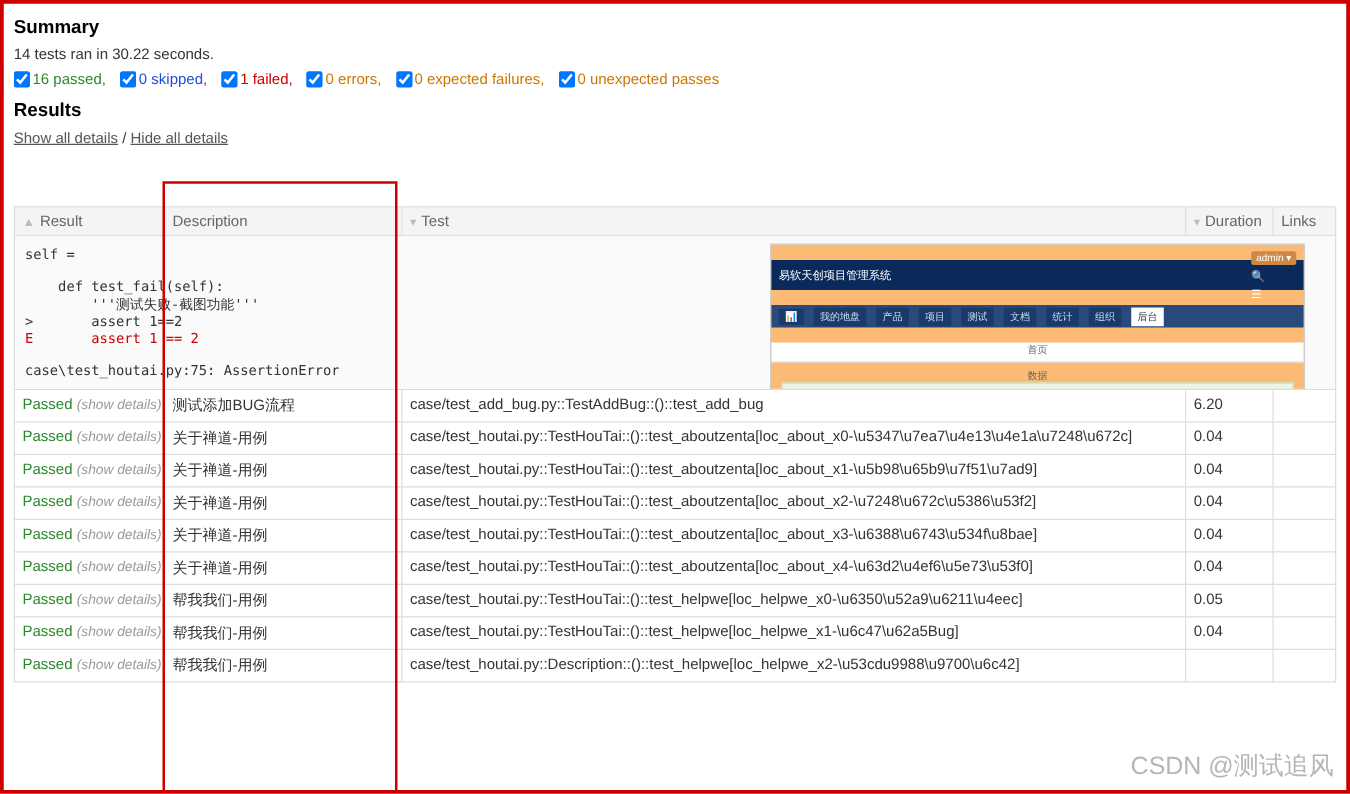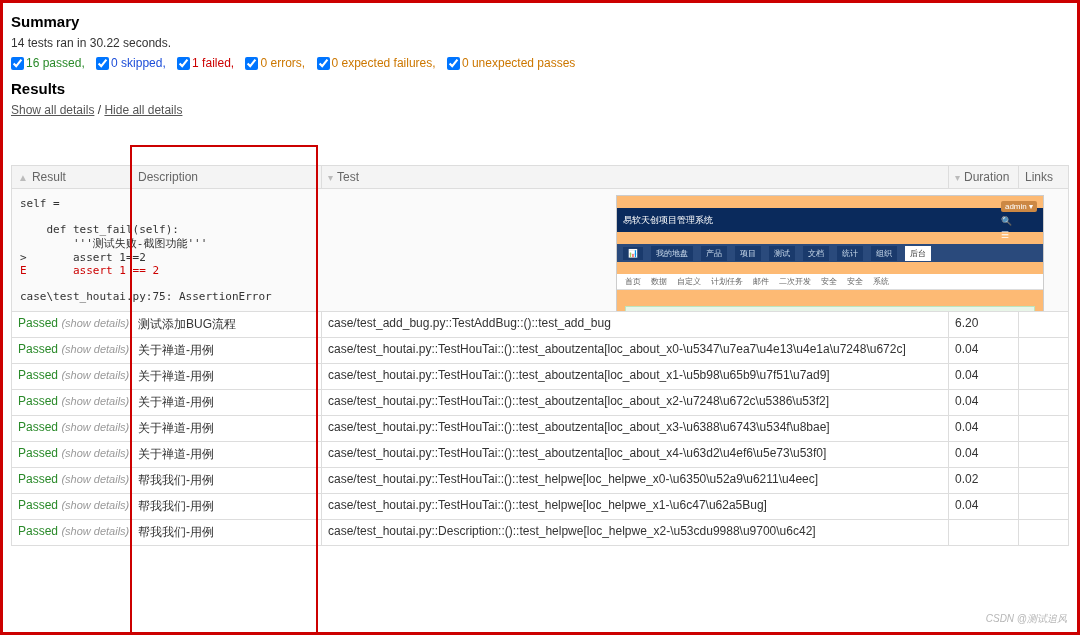--- a/index.html
+++ b/index.html
@@ -32,25 +32,25 @@
 .details-link { color: #999; font-style: italic; font-size: 11px; cursor: pointer; }
 tr.detail-row td { background: #fafafa; padding: 8px; font-family: monospace; white-space: pre; font-size: 11px; position: relative; }
 .err-line { color: #c00; }
 .screenshot-thumb { position: absolute; right: 24px; top: 6px; width: 428px; height: 226px; border: 1px solid #ccc; background: #fdba74; font-family: Liberation Sans, sans-serif; overflow: hidden; }
 .ss-header { background: #0a2a5c; height: 24px; display: flex; align-items: center; padding: 0 6px; color: #fff; font-size: 9px; }
 .ss-header-right { margin-left: auto; display: flex; gap: 4px; align-items: flex-start; flex-direction: column; }
 .ss-badge { background: #c84; padding: 1px 4px; border-radius: 2px; font-size: 8px; }
 .ss-nav { background: #2a4a7c; height: 18px; display: flex; align-items: center; padding: 0 6px; gap: 8px; font-size: 8px; color: #cde; }
 .ss-nav span { background: #1a3a6c; padding: 2px 5px; }
 .ss-nav .active { background: #fff; color: #333; }
-.ss-subnav { background: #fff; border-bottom: 1px solid #ddd; height: 16px; display: flex; align-items: center; padding: 0 8px; gap: 10px; font-size: 8px; color: #666; }
+.ss-subnav { background: #fff; border-bottom: 1px solid #ddd; height: 16px; display: flex; align-items: center; padding: 0 8px; gap: 10px; font-size: 8px; color: #666; flex-direction: column; }
 .ss-alert { margin: 4px 8px; padding: 4px; background: #e8f5e8; border: 1px solid #bde5bd; font-size: 8px; color: #3a7a3a; }
 .redbox { position: absolute; border: 2px solid #c00; pointer-events: none; }
 .redbox1 { top: 142px; left: 127px; width: 188px; height: 490px; }
-.watermark { position: absolute; bottom: 6px; right: 10px; color: rgba(120,120,120,.55); font-size: 10px; font-weight: 500; pointer-events: none; font-style: italic; }
+.watermark { position: absolute; bottom: 6px; right: 10px; color: rgba(120,120,120,.55); font-size: 20px; font-weight: 500; pointer-events: none; }
 </style>
 </head>
 <body>
 
 <div class="content">
   <h2>Summary</h2>
   <div class="subtext">14 tests ran in 30.22 seconds.</div>
   <div class="filter-line">
     <span class="filter-item"><input type="checkbox" class="cb" checked="" style=""><span class="passed">16 passed,</span></span>
     <span class="filter-item"><input type="checkbox" class="cb" checked="" style=""><span class="skipped">0 skipped,</span></span>
@@ -132,21 +132,21 @@
   <td class="col-result"><span class="status-passed">Passed</span> <span class="details-link">(show details)</span></td>
   <td class="col-desc">关于禅道-用例</td>
   <td class="col-test">case/test_houtai.py::TestHouTai::()::test_aboutzenta[loc_about_x4-\u63d2\u4ef6\u5e73\u53f0]</td>
   <td class="col-dur">0.04</td>
   <td class="col-links"></td>
         </tr>
         <tr>
   <td class="col-result"><span class="status-passed">Passed</span> <span class="details-link">(show details)</span></td>
   <td class="col-desc">帮我我们-用例</td>
   <td class="col-test">case/test_houtai.py::TestHouTai::()::test_helpwe[loc_helpwe_x0-\u6350\u52a9\u6211\u4eec]</td>
-  <td class="col-dur">0.02</td>
+  <td class="col-dur">0.05</td>
   <td class="col-links"></td>
         </tr>
         <tr>
   <td class="col-result"><span class="status-passed">Passed</span> <span class="details-link">(show details)</span></td>
   <td class="col-desc">帮我我们-用例</td>
   <td class="col-test">case/test_houtai.py::TestHouTai::()::test_helpwe[loc_helpwe_x1-\u6c47\u62a5Bug]</td>
   <td class="col-dur">0.04</td>
   <td class="col-links"></td>
         </tr>
         <tr>

